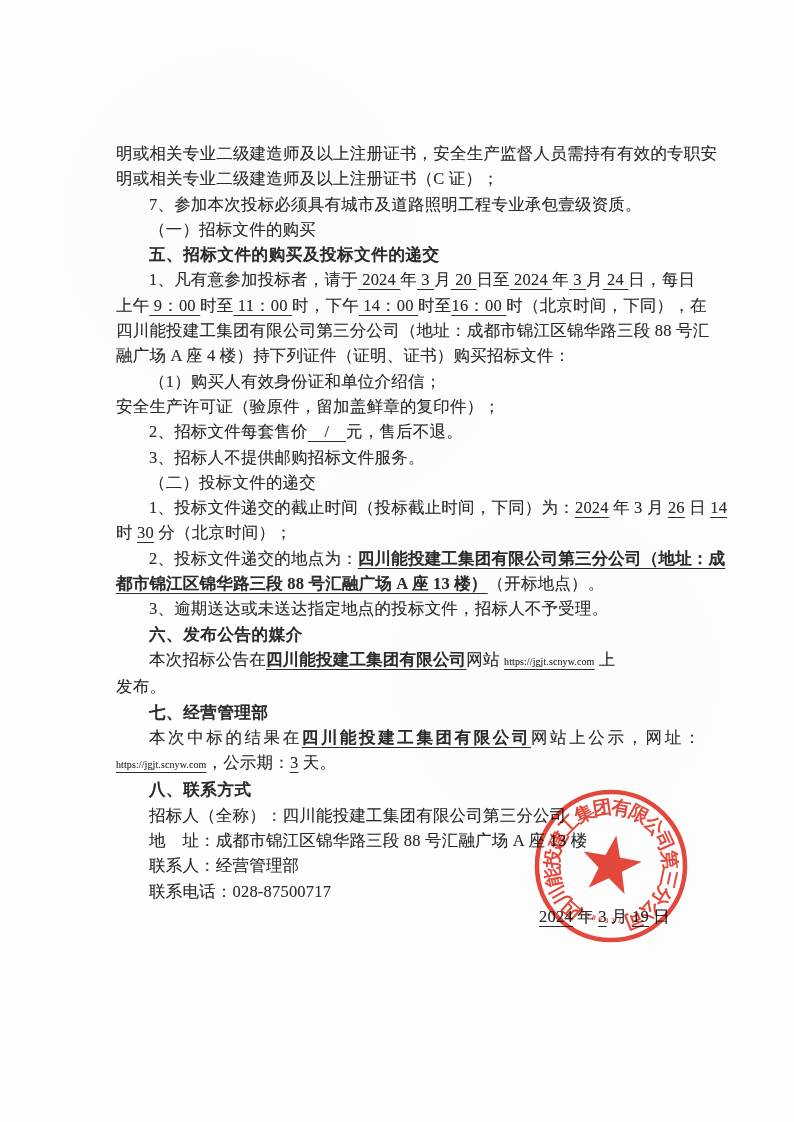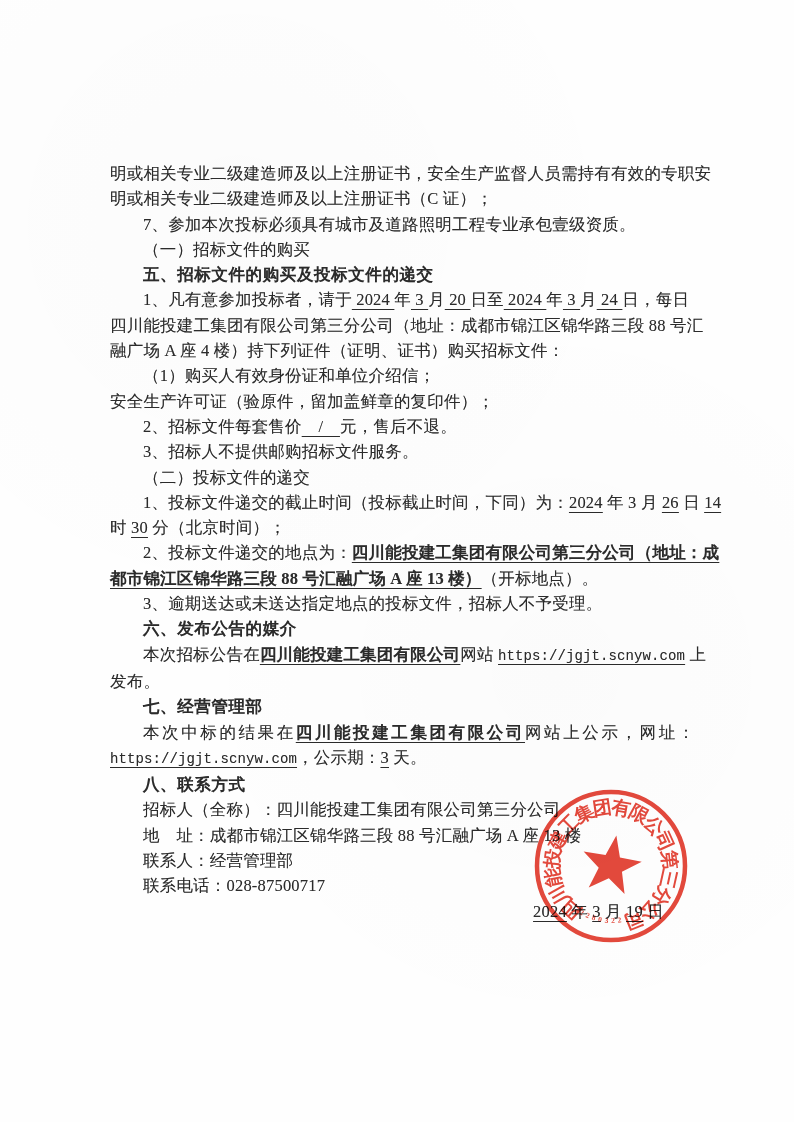--- a/index.html
+++ b/index.html
@@ -12,38 +12,37 @@
   }
   .page {
     position: absolute; inset: 0;
     background:
       radial-gradient(circle at 30% 20%, rgba(0,0,0,0.012), transparent 40%),
       radial-gradient(circle at 70% 60%, rgba(0,0,0,0.010), transparent 45%),
       #fefefe;
   }
   .doc-body {
     position: absolute;
-    top: 141px; left: 110px; width: 578px;
+    top: 141px; left: 116px; width: 578px;
     font-size: 16.5px;
     line-height: 25.3px;
     color: #2b2b2b;
     letter-spacing: 0.2px;
     text-shadow: 0 0 0.5px rgba(40,40,40,0.35);
-    margin-top: 20px;
   }
   .line { white-space: pre; }
   .line.ind { padding-left: 33px; }
   .line.bold { font-weight: bold; letter-spacing: 0.6px; }
   .line.spaced { letter-spacing: 2.6px; }
   .line.right { text-align: right; padding-right: 24px; }
   .u { text-decoration: underline; text-underline-offset: 3.5px; text-decoration-thickness: 1px; }
   .b { font-weight: bold; }
   .mono {
-    font-family: Liberation Mono, monospace;
-    font-size: 14px;
+    font-family: Liberation Serif, serif;
+    font-size: 10px;
     letter-spacing: 0.1px;
   }
   .seal {
     position: absolute;
     left: 526px; top: 781px;
     width: 170px; height: 170px;
     mix-blend-mode: multiply;
     opacity: 0.92;
     filter: blur(0.3px);
     pointer-events: none;
@@ -55,20 +54,21 @@
 <body>
 
 <div class="page">
   <div class="doc-body">
       <div class="line"><span>明或相关专业二级建造师及以上注册证书，安全生产监督人员需持有有效的专职安</span></div>
       <div class="line"><span>明或相关专业二级建造师及以上注册证书（C 证）；</span></div>
       <div class="line ind"><span>7、参加本次投标必须具有城市及道路照明工程专业承包壹级资质。</span></div>
       <div class="line ind"><span>（一）招标文件的购买</span></div>
       <div class="line ind bold"><span>五、招标文件的购买及投标文件的递交</span></div>
       <div class="line ind"><span>1、凡有意参加投标者，请于</span><span class="u"> 2024 </span><span>年</span><span class="u"> 3 </span><span>月</span><span class="u"> 20 </span><span>日至</span><span class="u"> 2024 </span><span>年</span><span class="u"> 3 </span><span>月</span><span class="u"> 24 </span><span>日，每日</span></div>
+      <div class="line"><span>上午</span><span class="u"> 9：00 </span><span>时至</span><span class="u"> 11：00 </span><span>时，下午</span><span class="u"> 14：00 </span><span>时至</span><span class="u">16：00 </span><span>时（北京时间，下同），在</span></div>
       <div class="line"><span>四川能投建工集团有限公司第三分公司（地址：成都市锦江区锦华路三段 88 号汇</span></div>
       <div class="line"><span>融广场 A 座 4 楼）持下列证件（证明、证书）购买招标文件：</span></div>
       <div class="line ind"><span>（1）购买人有效身份证和单位介绍信；</span></div>
       <div class="line"><span>安全生产许可证（验原件，留加盖鲜章的复印件）；</span></div>
       <div class="line ind"><span>2、招标文件每套售价</span><span class="u">　/　</span><span>元，售后不退。</span></div>
       <div class="line ind"><span>3、招标人不提供邮购招标文件服务。</span></div>
       <div class="line ind"><span>（二）投标文件的递交</span></div>
       <div class="line ind"><span>1、投标文件递交的截止时间（投标截止时间，下同）为：</span><span class="u">2024</span><span> 年 3 月 </span><span class="u">26</span><span> 日 </span><span class="u">14</span></div>
       <div class="line"><span>时 </span><span class="u">30</span><span> 分（北京时间）；</span></div>
       <div class="line ind"><span>2、投标文件递交的地点为：</span><span class="u b">四川能投建工集团有限公司第三分公司（地址：成</span></div>

